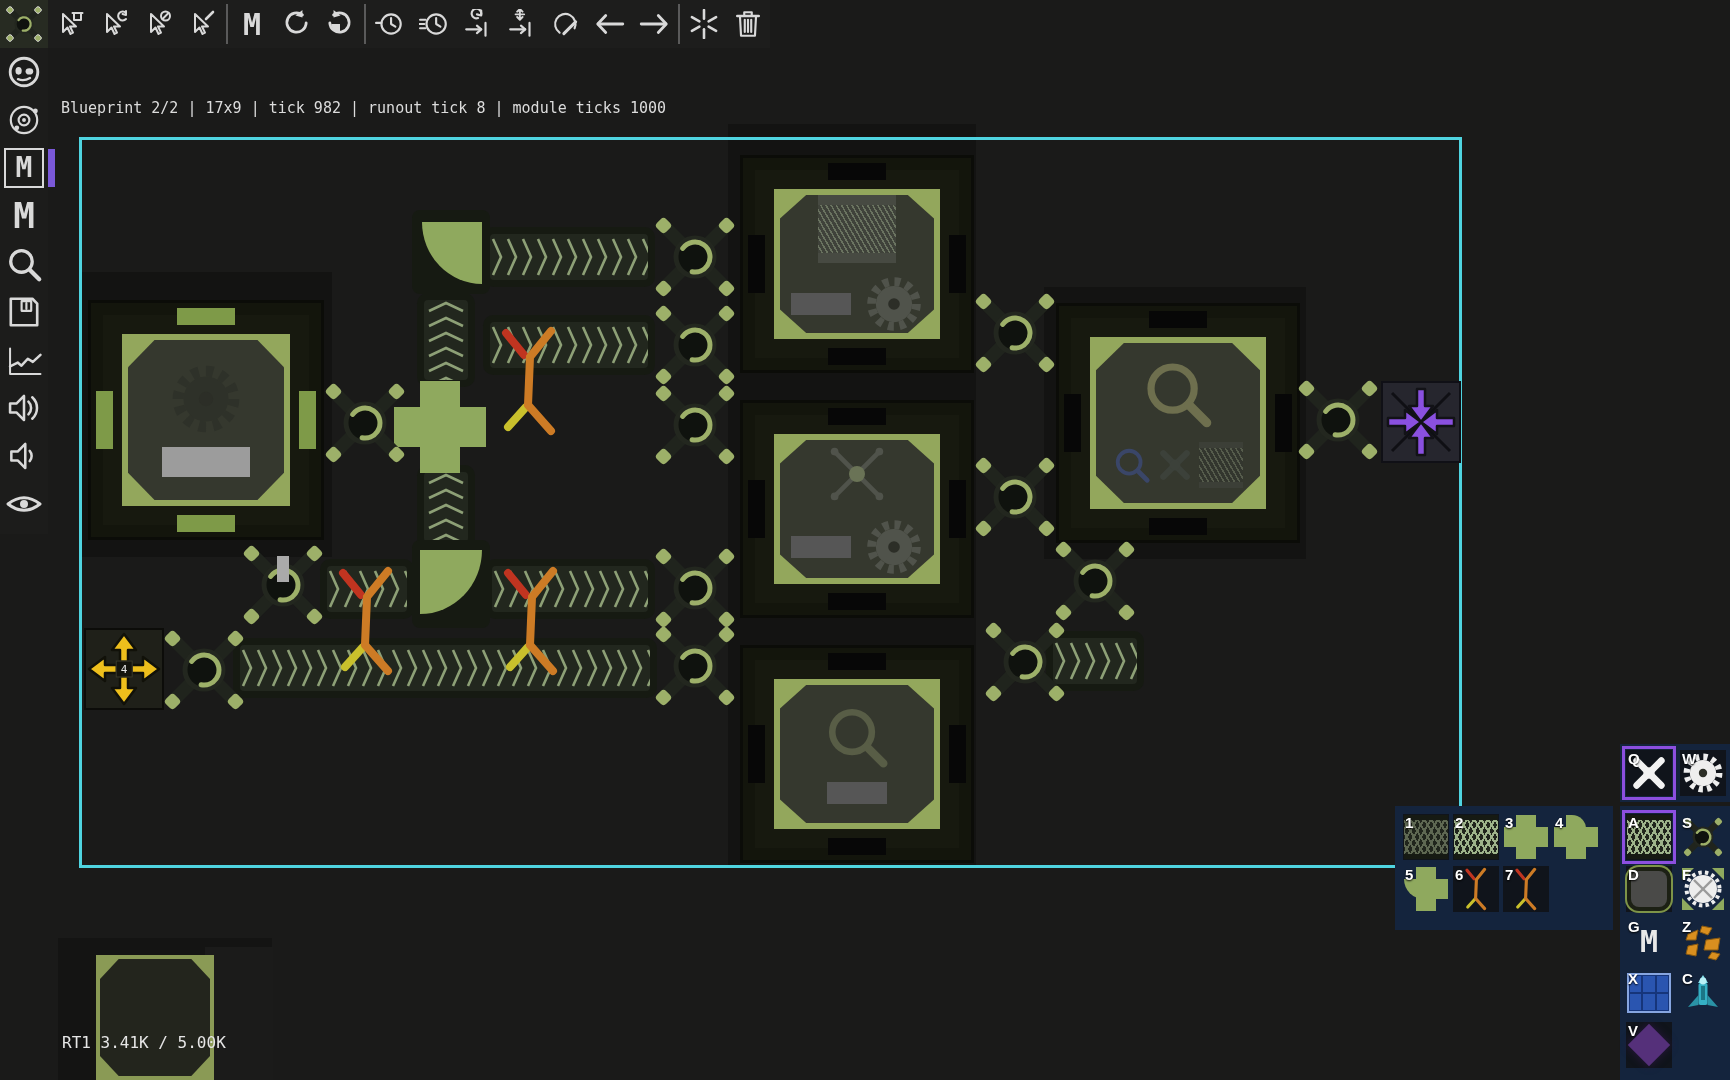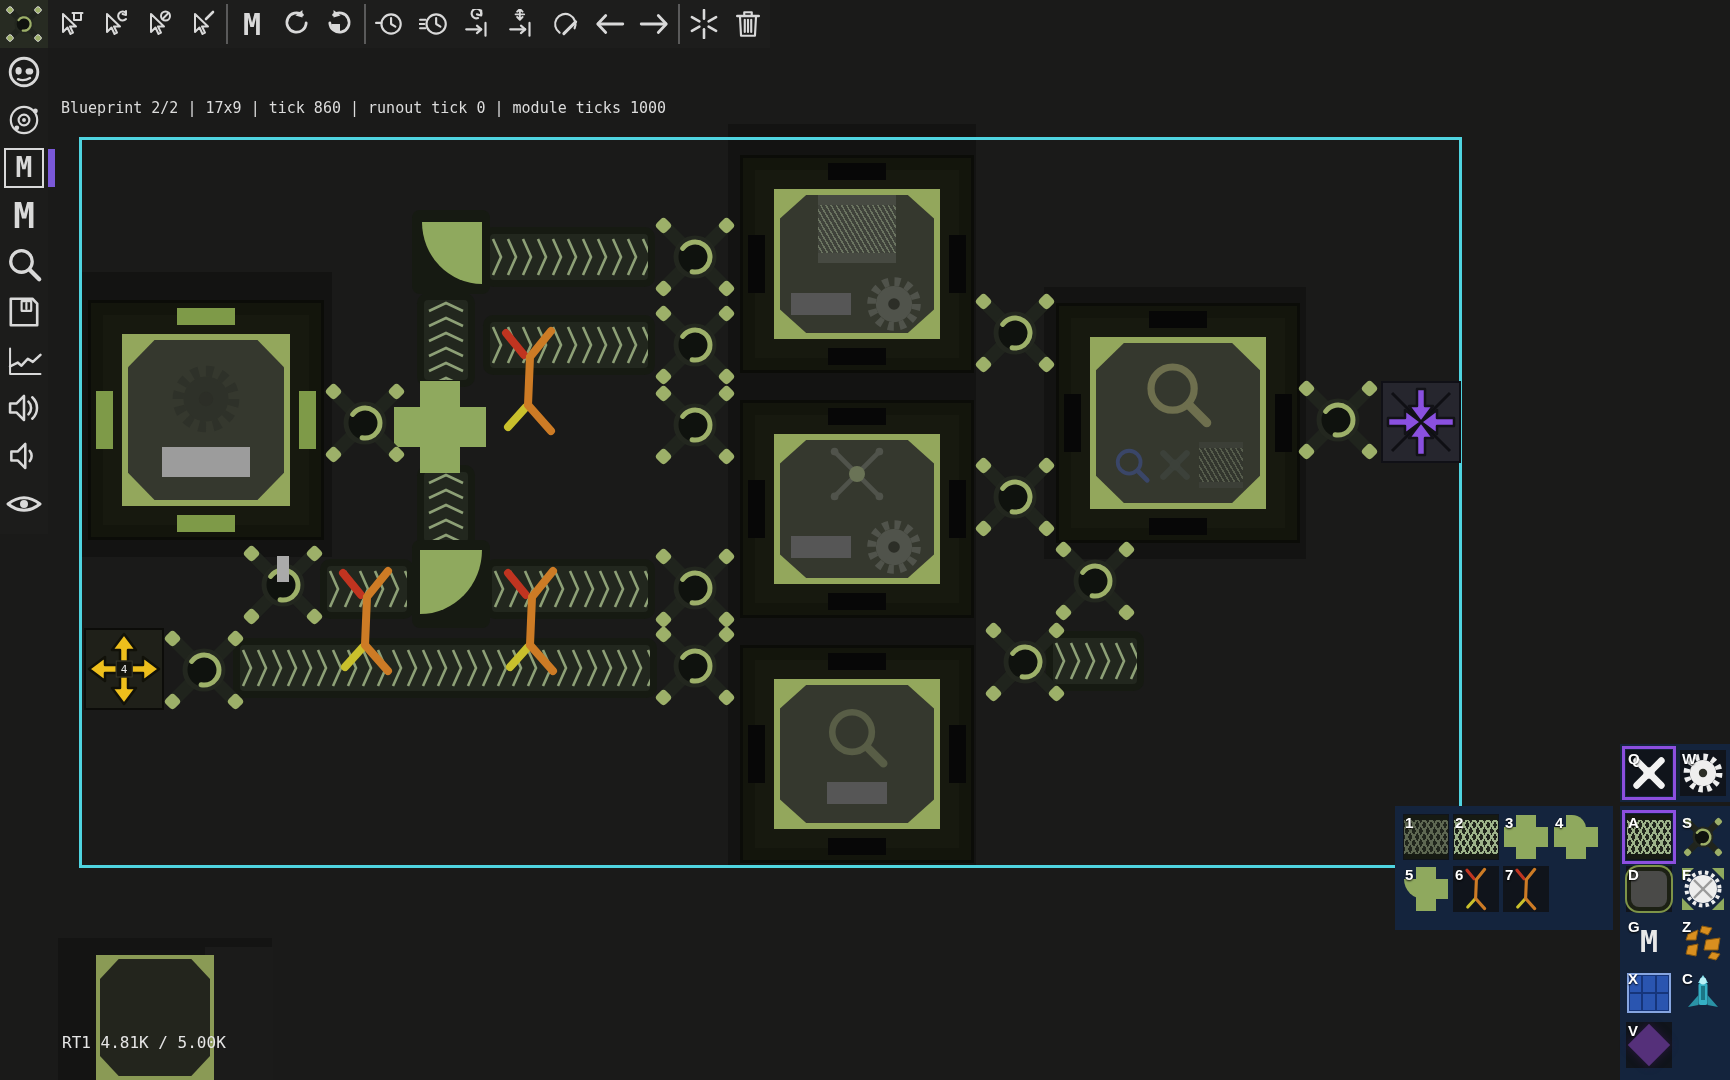--- a/index.html
+++ b/index.html
@@ -364,21 +364,21 @@
       </g>
     </svg>
   </div>
 
   <div id="bl-backing" class="abs"></div>
   <div id="bl-backing2" class="abs"></div>
   <div id="bl-tile" class="abs">
       <div class="m-oct"></div>
     </div>
   <div id="rt-stats" class="abs">
-    <div>RT1 4.81K / 5.00K</div>
+    <div>RT1 3.41K / 5.00K</div>
     
   </div>
 </div>
 
 <div id="toolbar" class="abs">
   <div class="tbtn logo">
     <svg width="40" height="40" viewBox="0 0 90 90">
         <use href="#sym-node"></use>
       </svg>
   </div>
@@ -563,21 +563,21 @@
     </svg>
   </div>
   <div class="sbtn">
     <svg width="40" height="40" viewBox="0 0 30 30">
       <path d="M3 15 Q15 5.5 27 15 Q15 24.5 3 15 Z" stroke-width="2.2"></path>
       <circle cx="15" cy="15" r="3" fill="#d9d9d9" stroke="none"></circle>
     </svg>
   </div>
 </div>
 
-<div id="statusbar" class="abs">Blueprint 2/2 | 17x9 | tick 860 | runout tick 0 | module ticks 1000</div>
+<div id="statusbar" class="abs">Blueprint 2/2 | 17x9 | tick 982 | runout tick 8 | module ticks 1000</div>
 
 <div class="panel" style="left:1395px;top:806px;width:218px;height:124px">
   <div class="slot" style="left:8px;top:8px">
     <span class="key">1</span>
     <div class="chip-belt dim"></div>
   </div>
   <div class="slot" style="left:58px;top:8px">
     <span class="key">2</span>
     <div class="chip-belt"></div>
   </div>

